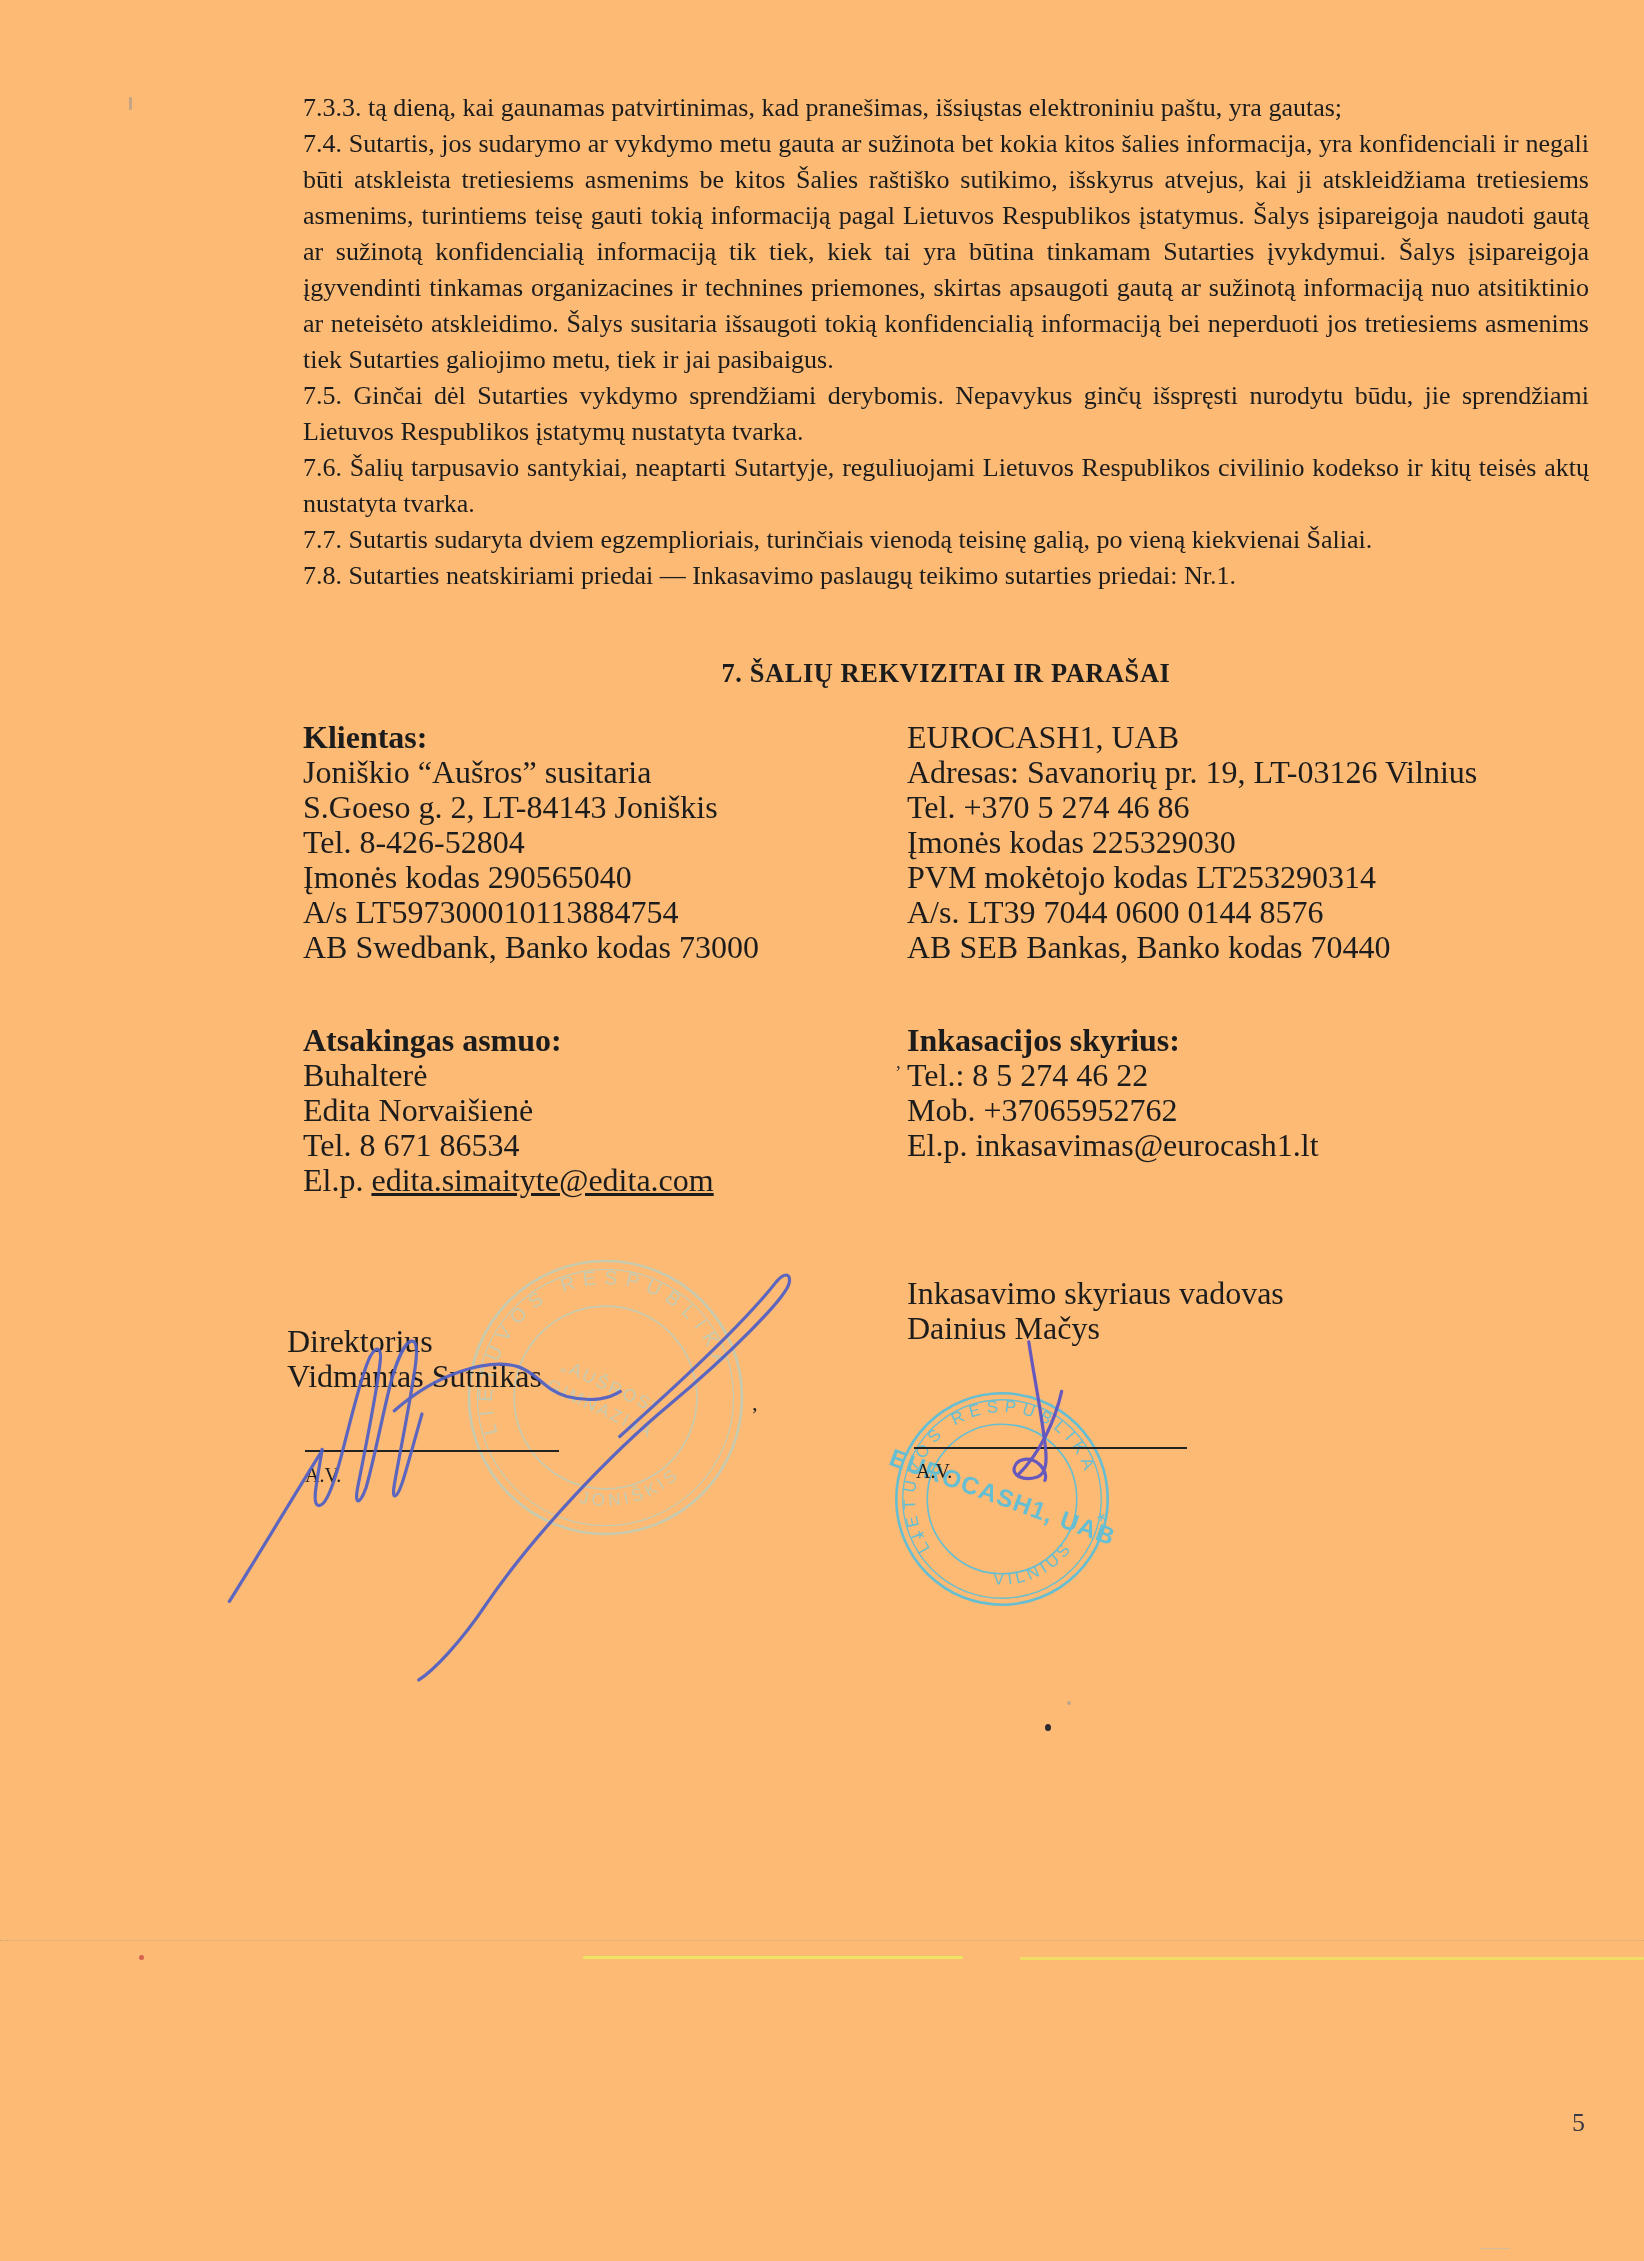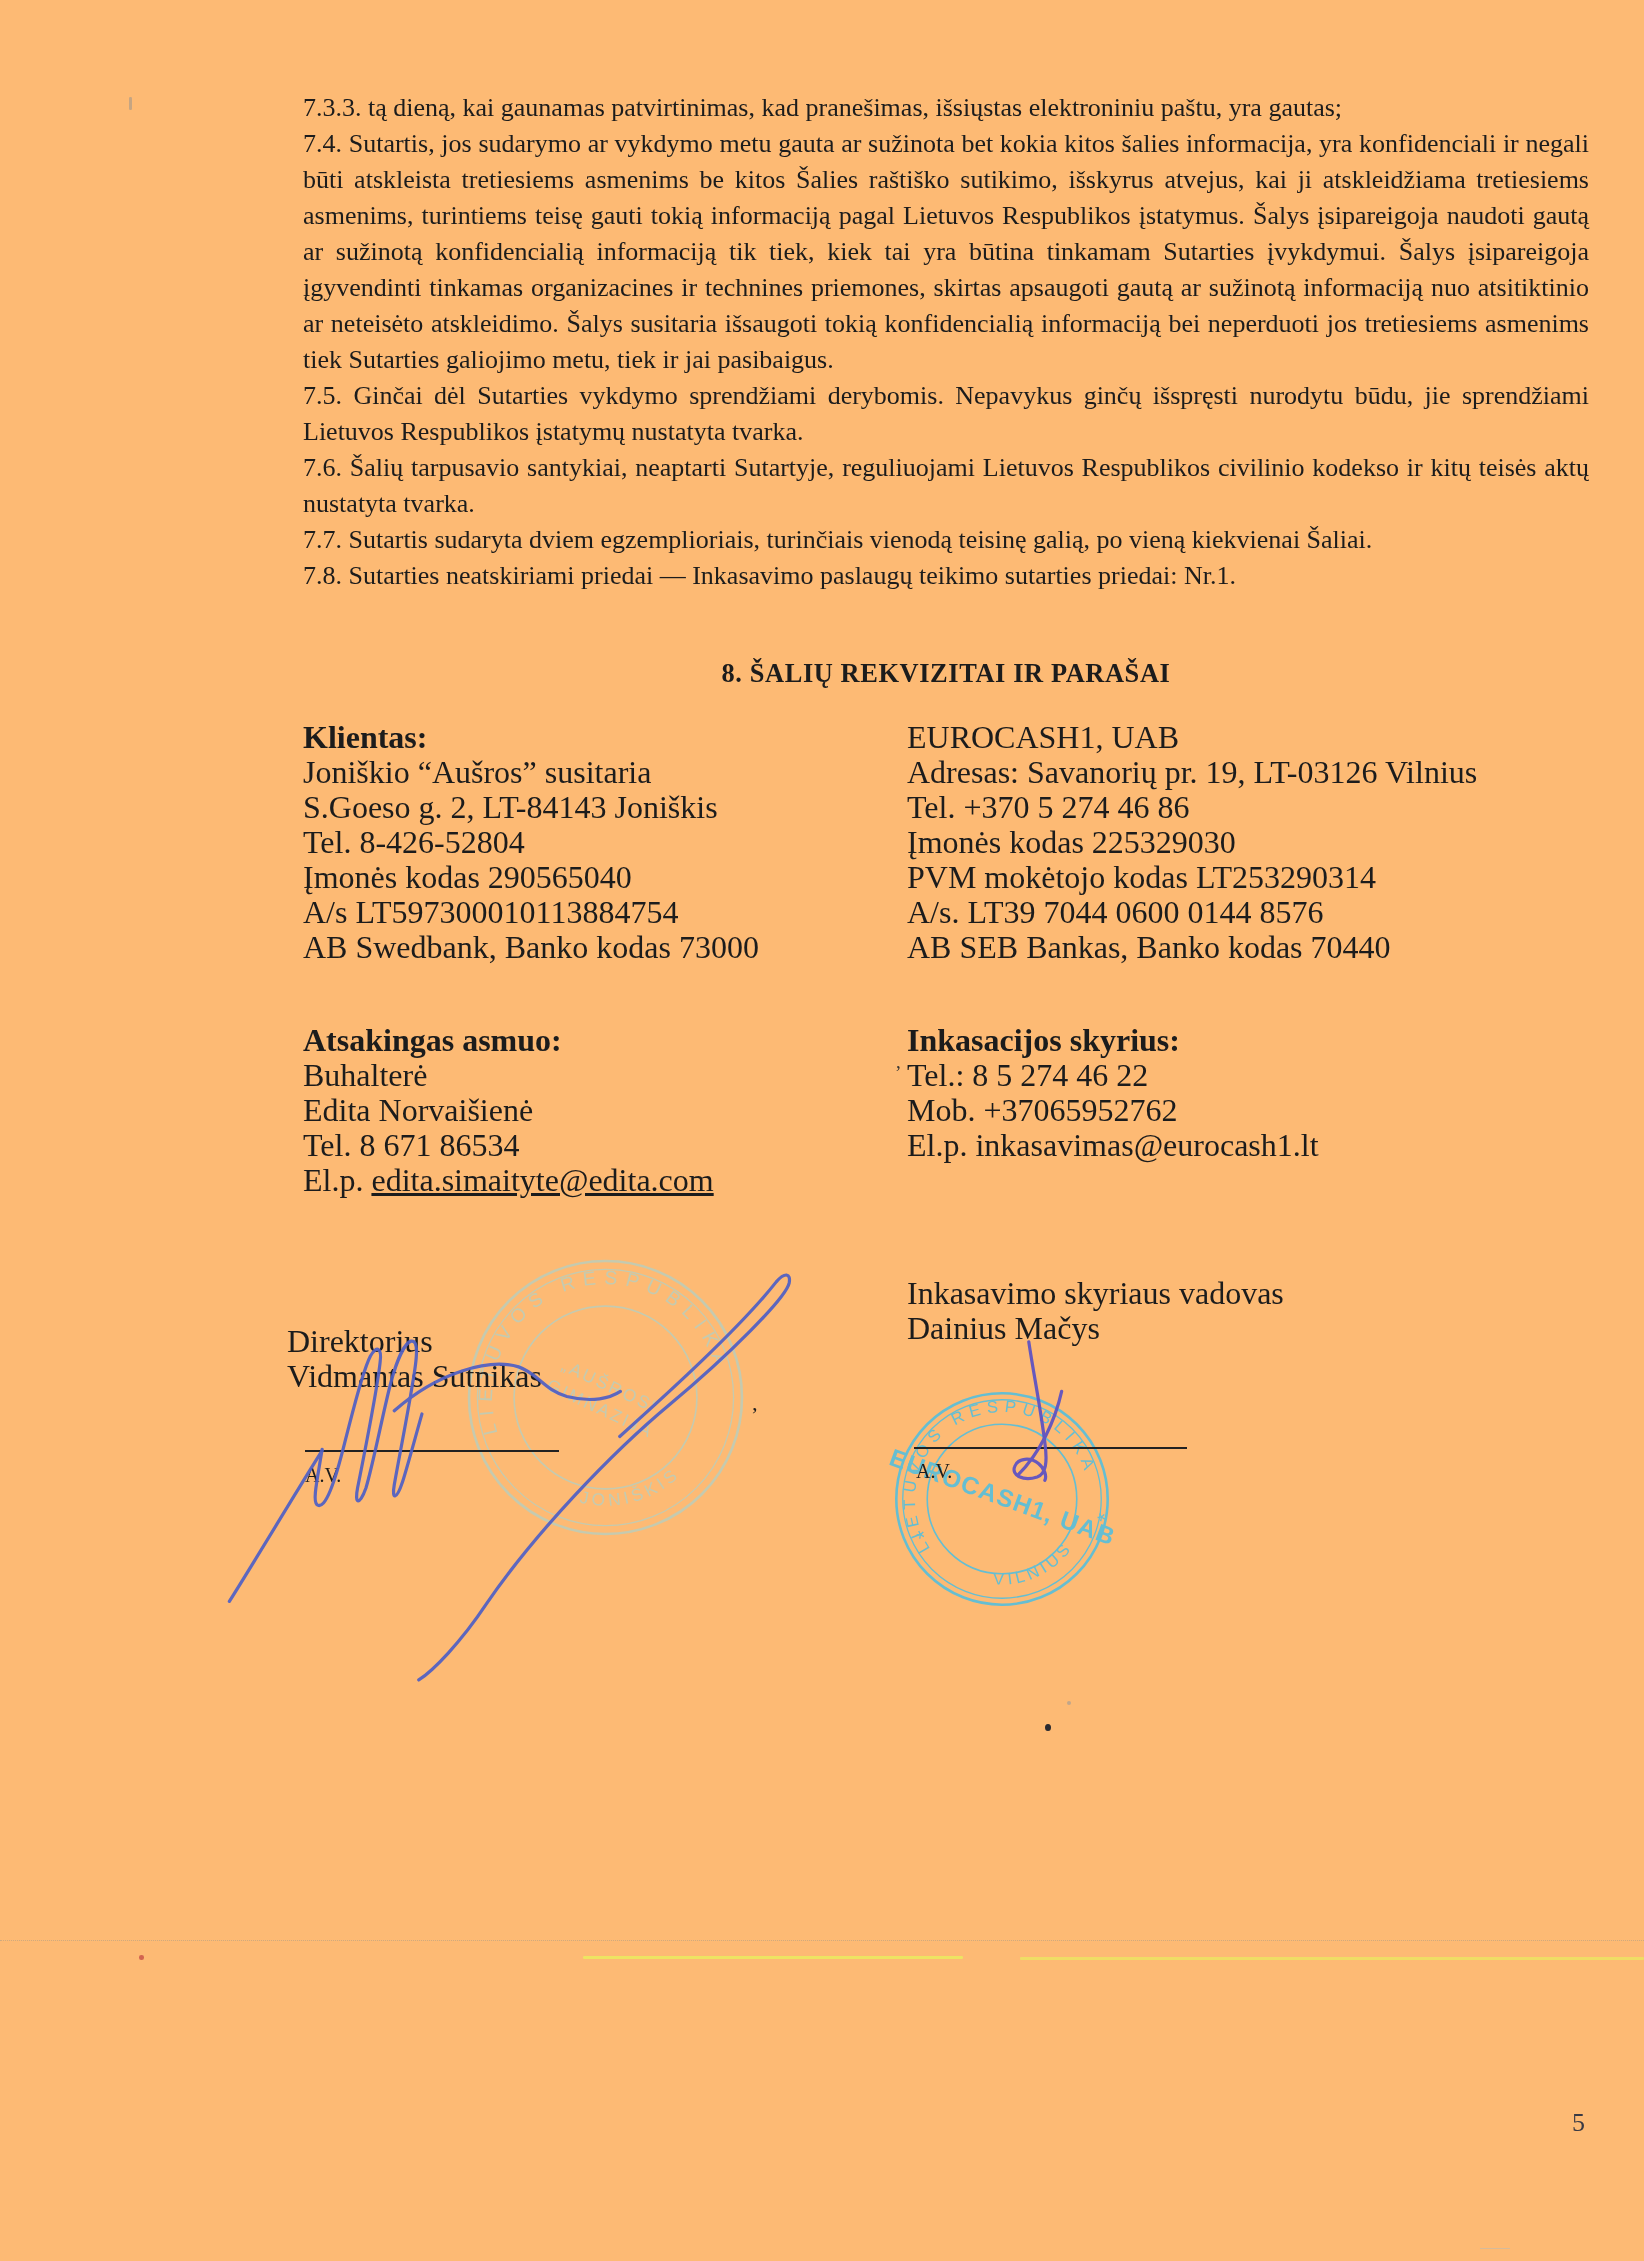--- a/index.html
+++ b/index.html
@@ -36,21 +36,21 @@
 
   <div class="bodytext">
     <p>7.3.3. tą dieną, kai gaunamas patvirtinimas, kad pranešimas, išsiųstas elektroniniu paštu, yra gautas;</p>
     <p>7.4. Sutartis, jos sudarymo ar vykdymo metu gauta ar sužinota bet kokia kitos šalies informacija, yra konfidenciali ir negali būti atskleista tretiesiems asmenims be kitos Šalies raštiško sutikimo, išskyrus atvejus, kai ji atskleidžiama tretiesiems asmenims, turintiems teisę gauti tokią informaciją pagal Lietuvos Respublikos įstatymus. Šalys įsipareigoja naudoti gautą ar sužinotą konfidencialią informaciją tik tiek, kiek tai yra būtina tinkamam Sutarties įvykdymui. Šalys įsipareigoja įgyvendinti tinkamas organizacines ir technines priemones, skirtas apsaugoti gautą ar sužinotą informaciją nuo atsitiktinio ar neteisėto atskleidimo. Šalys susitaria išsaugoti tokią konfidencialią informaciją bei neperduoti jos tretiesiems asmenims tiek Sutarties galiojimo metu, tiek ir jai pasibaigus.</p>
     <p>7.5. Ginčai dėl Sutarties vykdymo sprendžiami derybomis. Nepavykus ginčų išspręsti nurodytu būdu, jie sprendžiami Lietuvos Respublikos įstatymų nustatyta tvarka.</p>
     <p>7.6. Šalių tarpusavio santykiai, neaptarti Sutartyje, reguliuojami Lietuvos Respublikos civilinio kodekso ir kitų teisės aktų nustatyta tvarka.</p>
     <p>7.7. Sutartis sudaryta dviem egzemplioriais, turinčiais vienodą teisinę galią, po vieną kiekvienai Šaliai.</p>
     <p>7.8. Sutarties neatskiriami priedai — Inkasavimo paslaugų teikimo sutarties priedai: Nr.1.</p>
   </div>
 
-  <div class="heading">8. ŠALIŲ REKVIZITAI IR PARAŠAI</div>
+  <div class="heading">7. ŠALIŲ REKVIZITAI IR PARAŠAI</div>
 
   <svg class="stamp" style="left:451px; top:1243px; opacity:0.5;" width="309" height="309" viewBox="0 0 480 480">
     <g transform="translate(240,240)">
       <g fill="none" stroke-linecap="round" stroke="#8edaea">
         <circle r="212" stroke-width="4"></circle>
         <circle r="199" stroke-width="2"></circle>
         <circle r="142" stroke-width="2.5"></circle>
       </g>
       <g transform="rotate(-15)">
         <defs>

